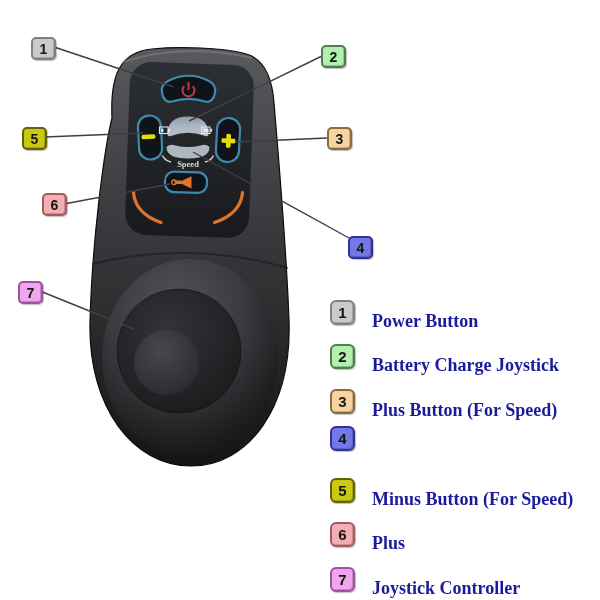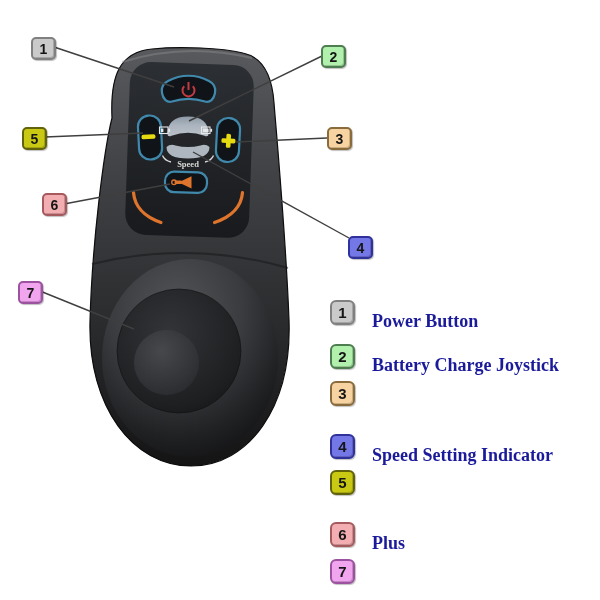--- a/index.html
+++ b/index.html
@@ -156,30 +156,32 @@
     <div class="legend-row lr0">
       <span class="badge" style="background-color: rgb(202, 202, 202); border-color: rgb(128, 128, 128);">1</span>
       <span class="legend-label">Power Button</span>
     </div>
     <div class="legend-row lr1">
       <span class="badge" style="background-color: rgb(178, 240, 174); border-color: rgb(78, 125, 80);">2</span>
       <span class="legend-label">Battery Charge Joystick</span>
     </div>
     <div class="legend-row lr2">
       <span class="badge" style="background-color: rgb(248, 211, 162); border-color: rgb(138, 107, 60);">3</span>
+      <span class="legend-label">Plus Button (For Speed)</span>
     </div>
     <div class="legend-row lr3">
       <span class="badge" style="background-color: rgb(116, 119, 230); border-color: rgb(49, 49, 158);">4</span>
-      <span class="legend-label">Speed Setting Indicator</span>
     </div>
     <div class="legend-row lr4">
       <span class="badge" style="background-color: rgb(201, 201, 19); border-color: rgb(98, 98, 10);">5</span>
+      <span class="legend-label">Minus Button (For Speed)</span>
     </div>
     <div class="legend-row lr5">
       <span class="badge" style="background-color: rgb(243, 174, 177); border-color: rgb(166, 90, 94);">6</span>
       <span class="legend-label">Plus</span>
     </div>
     <div class="legend-row lr6">
       <span class="badge" style="background-color: rgb(241, 165, 239); border-color: rgb(156, 82, 160);">7</span>
+      <span class="legend-label">Joystick Controller</span>
     </div>
   </div>
 
 </div>
 
 </body></html>

